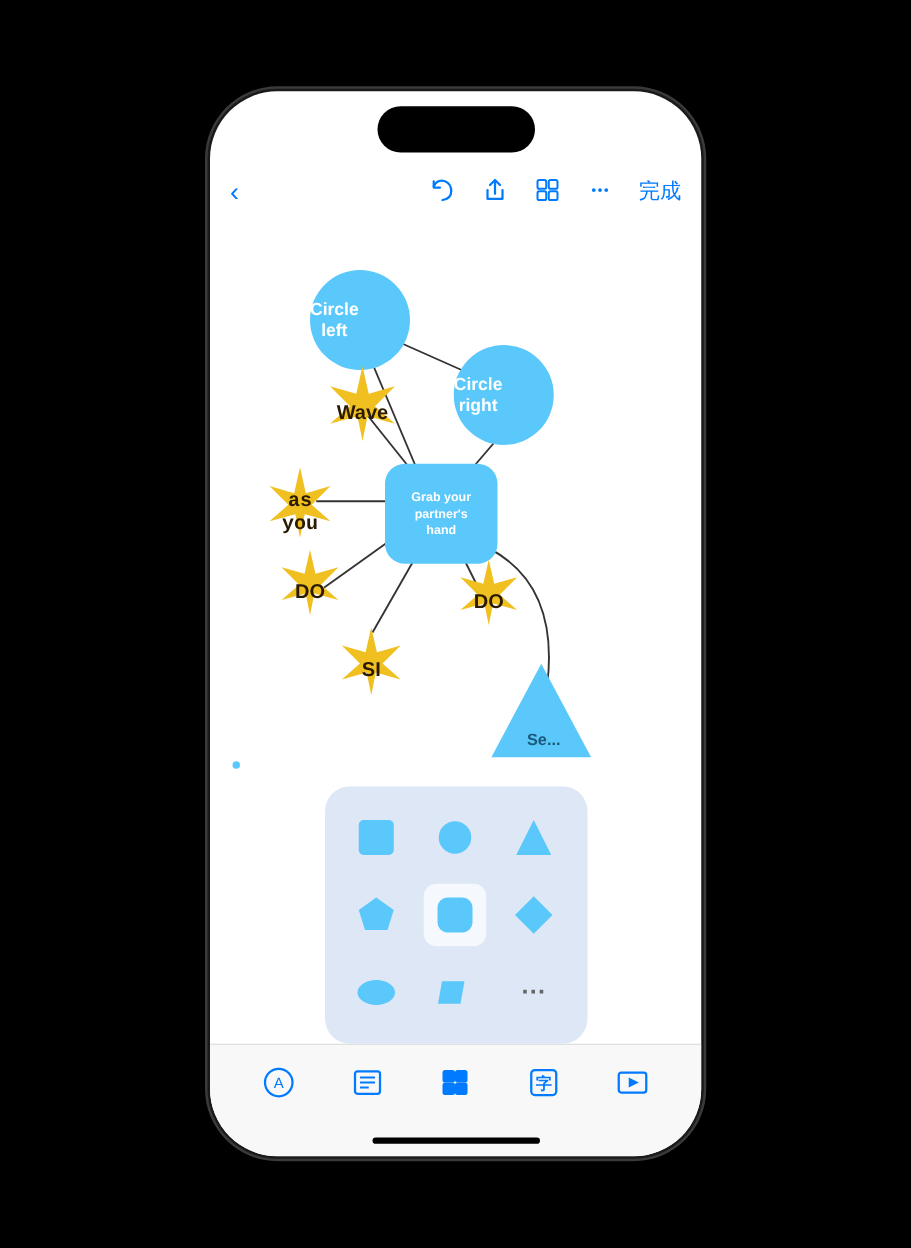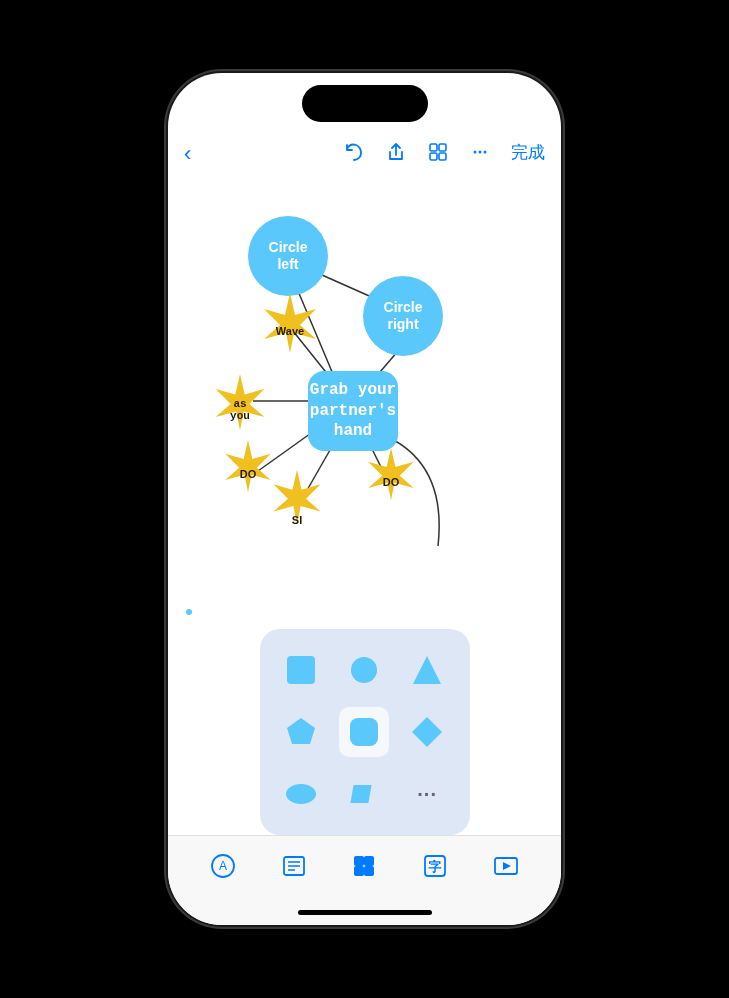--- a/index.html
+++ b/index.html
@@ -149,21 +149,21 @@
       overflow: hidden;
     }
 
     
     .circle-node {
       position: absolute;
       border-radius: 50%;
       background: #5AC8FA;
       display: flex;
       align-items: center;
-      justify-content: center;
+      justify-content: flex-start;
       text-align: center;
       font-size: 13px;
       font-weight: 600;
       color: #fff;
     }
 
     .rounded-square-node {
       position: absolute;
       border-radius: 16px;
       background: #5AC8FA;
@@ -190,21 +190,21 @@
 
     .star-svg {
       position: absolute;
       top: 0;
       left: 0;
     }
 
     .star-text {
       position: relative;
       z-index: 2;
-      font-size: 11px;
+      font-size: 16px;
       font-weight: 600;
       color: #2a1a00;
       margin-top: 16px;
     }
 
     
     .connections-svg {
       position: absolute;
       top: 0;
       left: 0;
@@ -359,21 +359,21 @@
 
       <div class="circle-node" style="width:80px;height:80px;left:80px;top:40px;">
         <span style="color:#fff;font-size:14px;font-weight:700;text-align:center;line-height:1.2;">Circle<br>left</span>
       </div>
 
       <div class="circle-node" style="width:80px;height:80px;left:195px;top:100px;">
         <span style="color:#fff;font-size:14px;font-weight:700;text-align:center;line-height:1.2;">Circle<br>right</span>
       </div>
 
       <div class="rounded-square-node" style="width:90px;height:80px;left:140px;top:195px;">
-        <span style="color:#fff;font-size:16px;font-weight:700;text-align:center;line-height:1.3;font-family:Liberation Mono, monospace;">Grab your<br>partner's<br>hand</span>
+        <span style="color:#fff;font-size:10px;font-weight:700;text-align:center;line-height:1.3;">Grab your<br>partner's<br>hand</span>
       </div>
 
       <div class="star-node" style="width:64px;height:64px;left:90px;top:115px;">
         <svg class="star-svg" width="64" height="64" viewBox="0 0 64 64">
           <path d="M32 2 L37 24 L58 18 L42 34 L58 48 L36 42 L32 62 L28 42 L6 48 L22 34 L6 18 L27 24 Z" fill="#F0C020"></path>
         </svg>
         <span class="star-text">Wave</span>
       </div>
 
       <div class="star-node" style="width:60px;height:60px;left:42px;top:196px;font-family:Liberation Mono, monospace;">
@@ -390,27 +390,33 @@
         <span class="star-text">DO</span>
       </div>
 
       <div class="star-node" style="width:56px;height:56px;left:195px;top:270px;">
         <svg class="star-svg" width="56" height="56" viewBox="0 0 64 64">
           <path d="M32 2 L37 24 L58 18 L42 34 L58 48 L36 42 L32 62 L28 42 L6 48 L22 34 L6 18 L27 24 Z" fill="#F0C020"></path>
         </svg>
         <span class="star-text">DO</span>
       </div>
 
-      <div class="star-node" style="width:58px;height:58px;left:100px;top:292px;align-items:flex-end;">
+      <div class="star-node" style="width:58px;height:58px;left:100px;top:324px;">
         <svg class="star-svg" width="58" height="58" viewBox="0 0 64 64">
           <path d="M32 2 L37 24 L58 18 L42 34 L58 48 L36 42 L32 62 L28 42 L6 48 L22 34 L6 18 L27 24 Z" fill="#F0C020"></path>
         </svg>
         <span class="star-text">SI</span>
       </div>
 
+      <div style="position:absolute;left:225px;top:355px;width:80px;height:75px;">
+        <svg width="80" height="75" viewBox="0 0 80 75">
+          <polygon points="40,0 80,75 0,75" fill="#5AC8FA"></polygon>
+          <text x="42" y="65" text-anchor="middle" font-size="13" font-weight="700" fill="#1a5a7a">Se...</text>
+        </svg>
+      </div>
 
       <div class="shape-picker" style="bottom: 0px; position: absolute; left: 50%; transform: translateX(-50%);">
         <div class="shape-grid">
 
           <div class="shape-btn">
             <svg width="34" height="34" viewBox="0 0 34 34">
               <rect x="3" y="3" width="28" height="28" rx="4" fill="#5AC8FA"></rect>
             </svg>
           </div>
 

